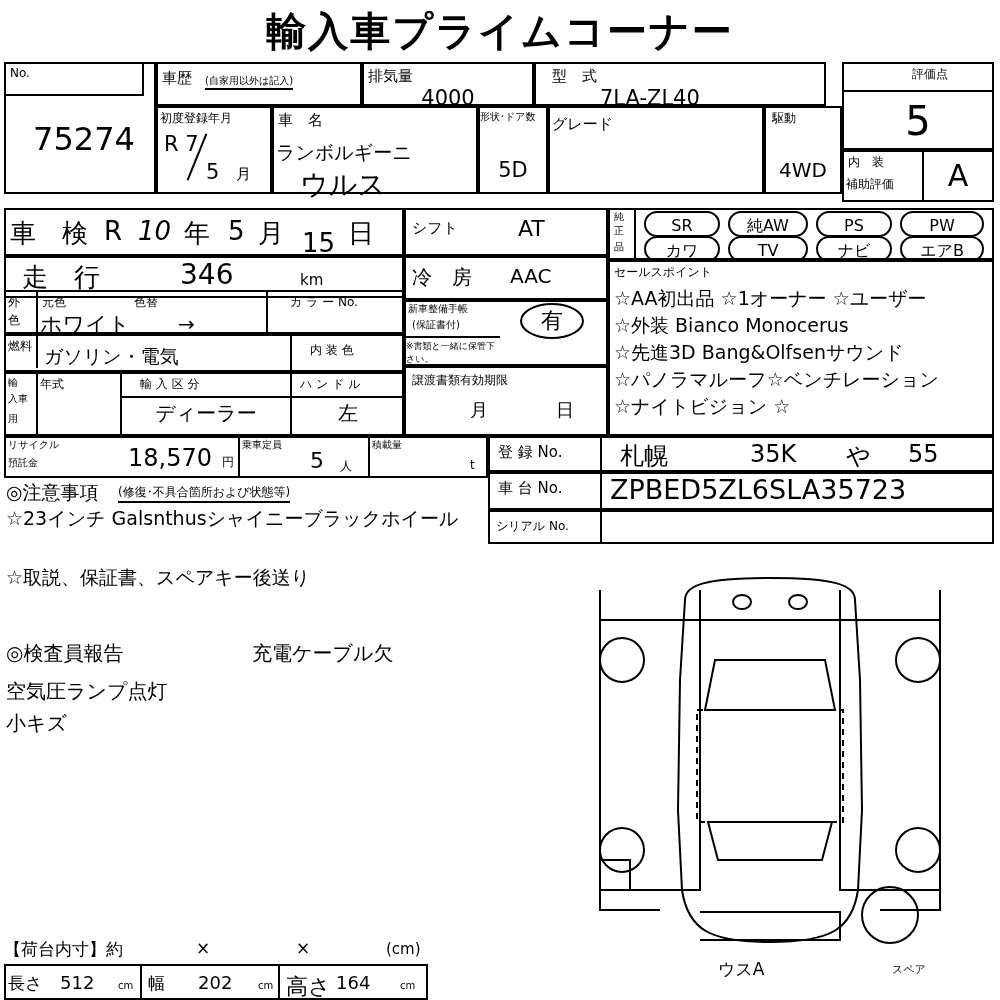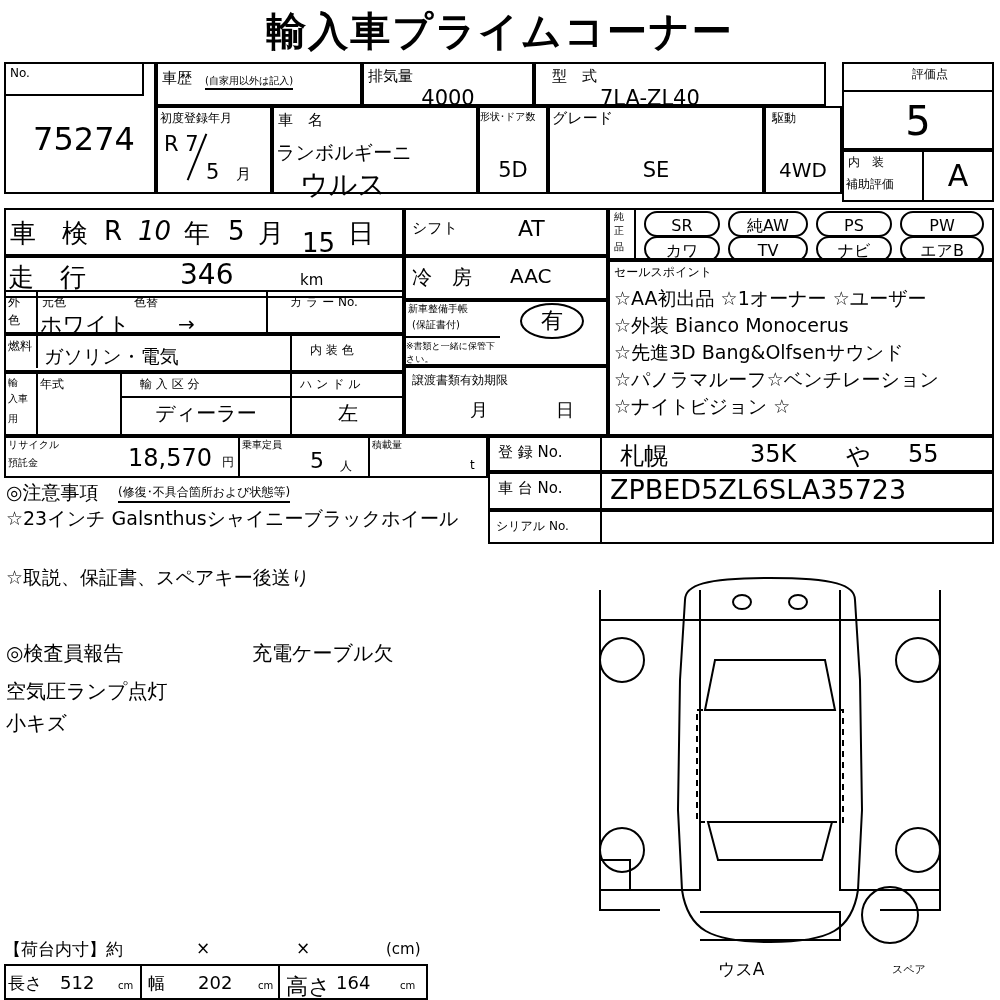--- a/index.html
+++ b/index.html
@@ -80,39 +80,38 @@
   <div class="bx" style="left:272px;top:106px;width:206px;height:88px;"></div>
   <div class="abs lbl" style="left:278px;top:112px;">車　名</div>
   <div class="abs" style="left:276px;top:140px;font-size:19px;">ランボルギーニ</div>
   <div class="abs" style="left:300px;top:166px;font-size:28px;">ウルス</div>
 
   <div class="bx" style="left:478px;top:106px;width:70px;height:88px;"></div>
   <div class="abs xs" style="left:480px;top:110px;">形状･ドア数</div>
   <div class="abs val" style="left:478px;top:158px;width:70px;text-align:center;">5D</div>
 
   <div class="bx" style="left:548px;top:106px;width:216px;height:88px;"></div>
-  <div class="abs lbl" style="left:552px;top:110px;">グレード</div>
-  <div class="abs val" style="left:548px;top:158px;width:216px;text-align:center;">SE</div>
+  <div class="abs lbl" style="left:552px;top:116px;">グレード</div>
 
   <div class="bx" style="left:764px;top:106px;width:78px;height:88px;"></div>
   <div class="abs sm" style="left:772px;top:110px;">駆動</div>
   <div class="abs" style="left:764px;top:158px;width:78px;text-align:center;font-size:20px;">4WD</div>
 
   <div class="bx" style="left:4px;top:208px;width:400px;height:48px;"></div>
   <div class="abs big" style="left:10px;top:216px;">車　検</div>
   <div class="abs big" style="left:104px;top:216px;">R</div>
   <div class="abs big" style="left:138px;top:216px;font-style:italic;">10</div>
   <div class="abs big" style="left:184px;top:216px;">年</div>
   <div class="abs big" style="left:228px;top:216px;">5</div>
   <div class="abs big" style="left:258px;top:216px;">月</div>
   <div class="abs big" style="left:302px;top:228px;">15</div>
   <div class="abs big" style="left:348px;top:216px;">日</div>
 
   <div class="bx" style="left:4px;top:256px;width:400px;height:42px;"></div>
-  <div class="abs big" style="left:8px;top:260px;">走　行</div>
+  <div class="abs big" style="left:22px;top:260px;">走　行</div>
   <div class="abs" style="left:180px;top:258px;font-size:28px;">346</div>
   <div class="abs lbl" style="left:300px;top:272px;">km</div>
 
   <div class="bx" style="left:4px;top:290px;width:400px;height:44px;"></div>
   <div class="line" style="left:36px;top:290px;width:2px;height:78px;"></div>
   <div class="abs sm" style="left:8px;top:294px;">外</div>
   <div class="abs sm" style="left:8px;top:312px;">色</div>
   <div class="abs sm" style="left:42px;top:294px;">元色</div>
   <div class="abs sm" style="left:134px;top:294px;">色替</div>
   <div class="line" style="left:266px;top:290px;width:2px;height:44px;"></div>

